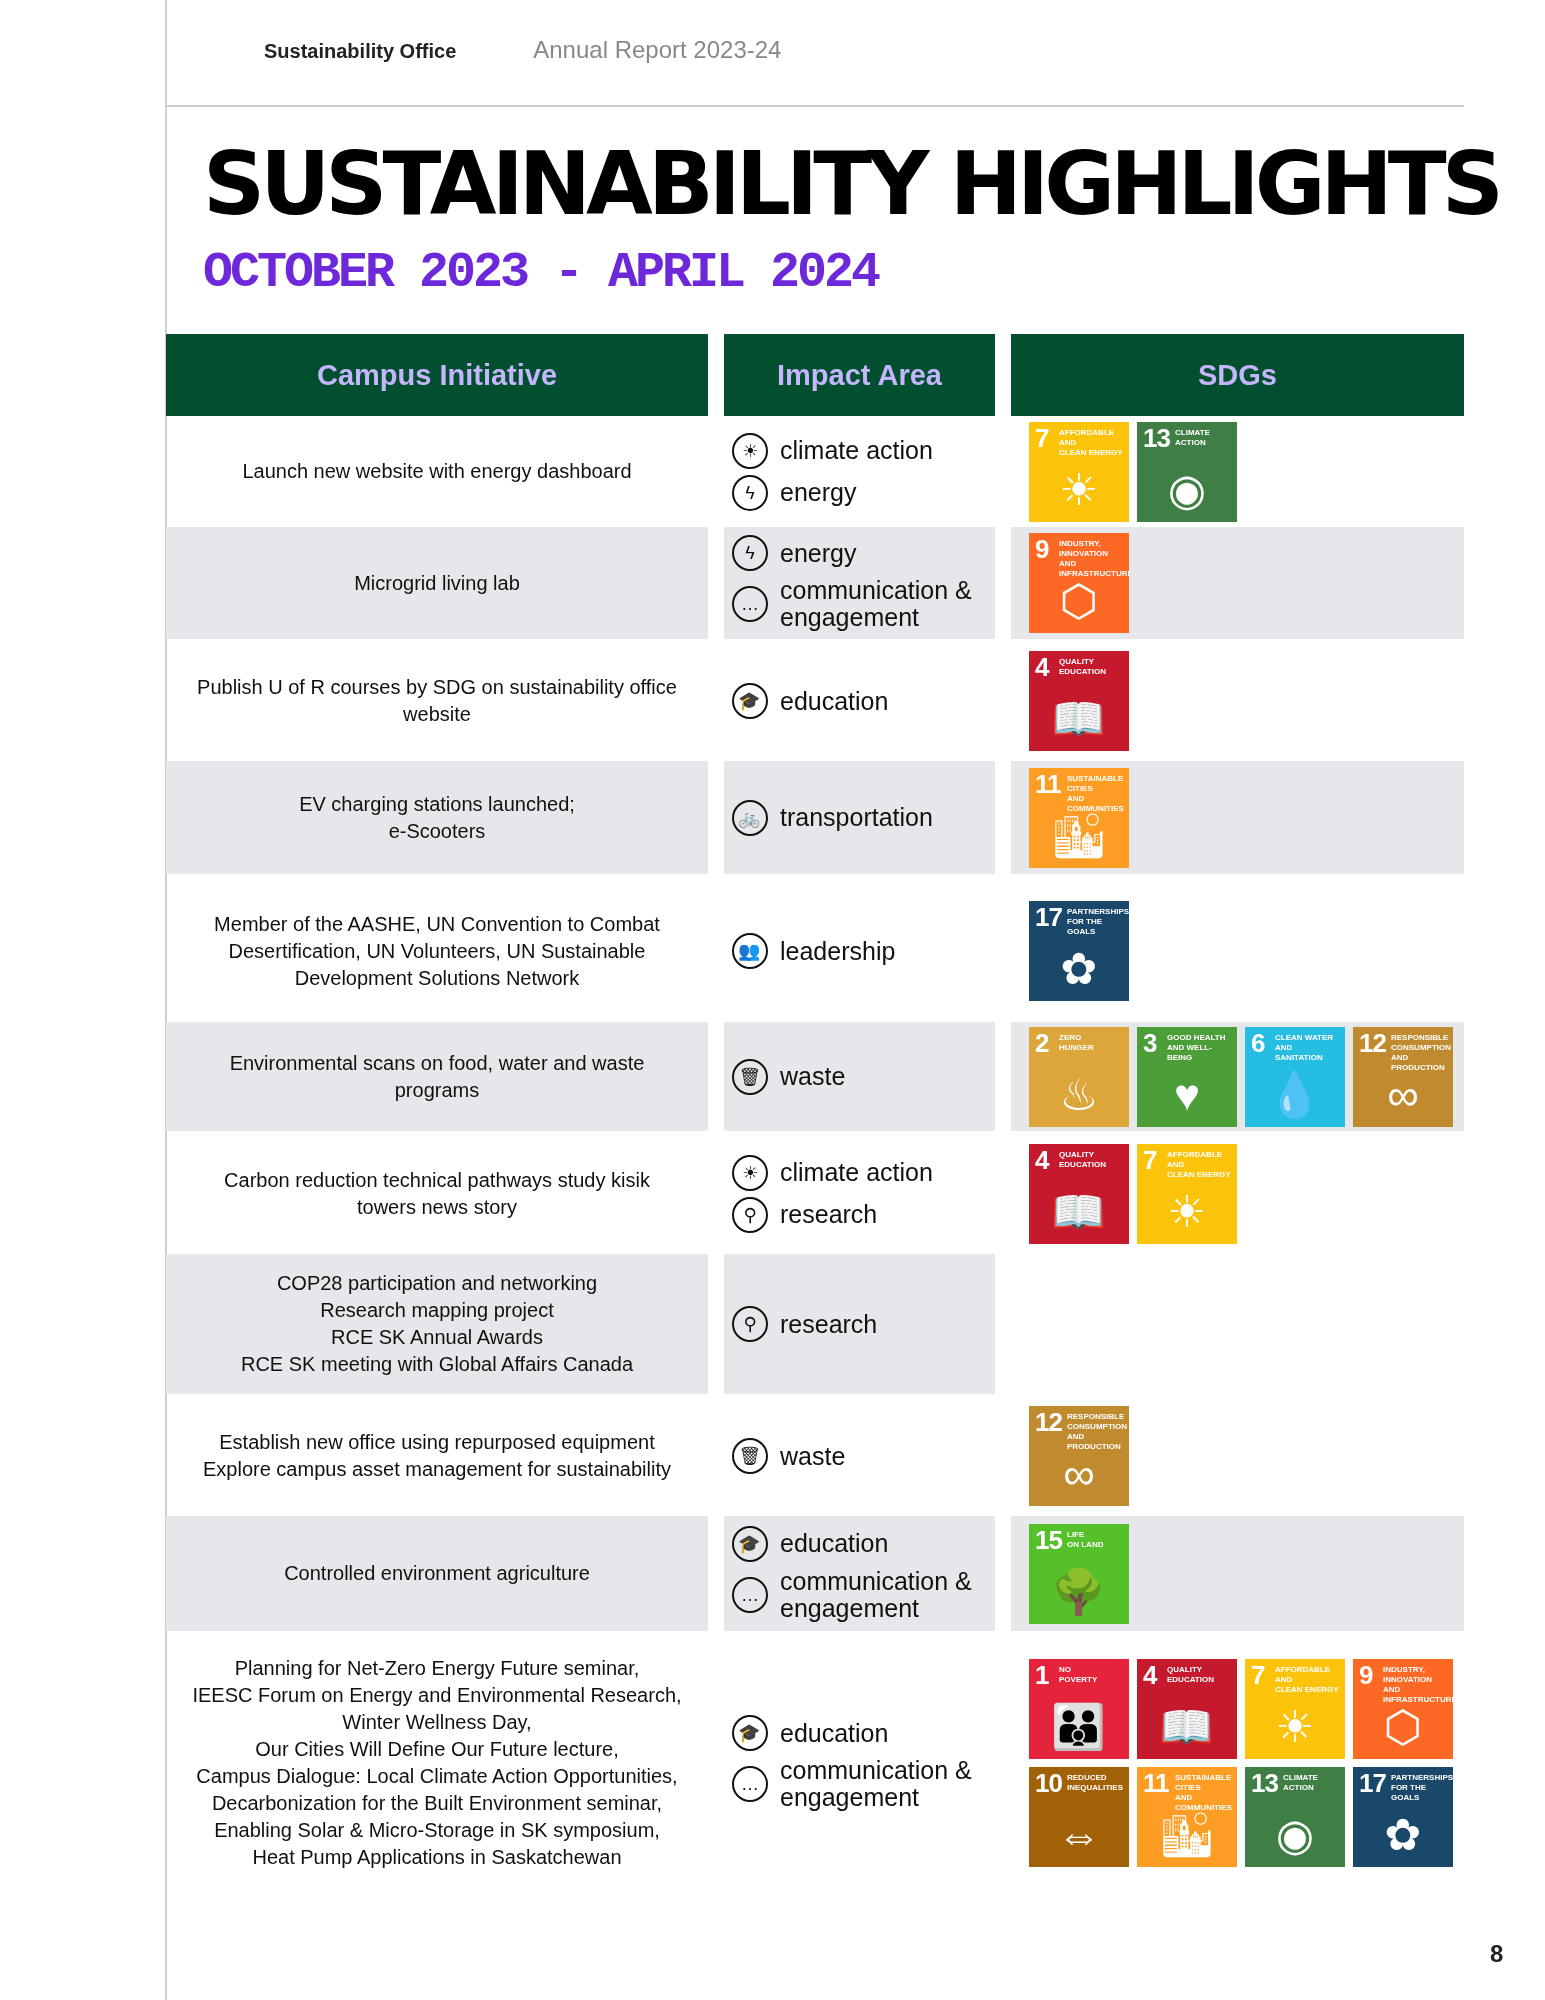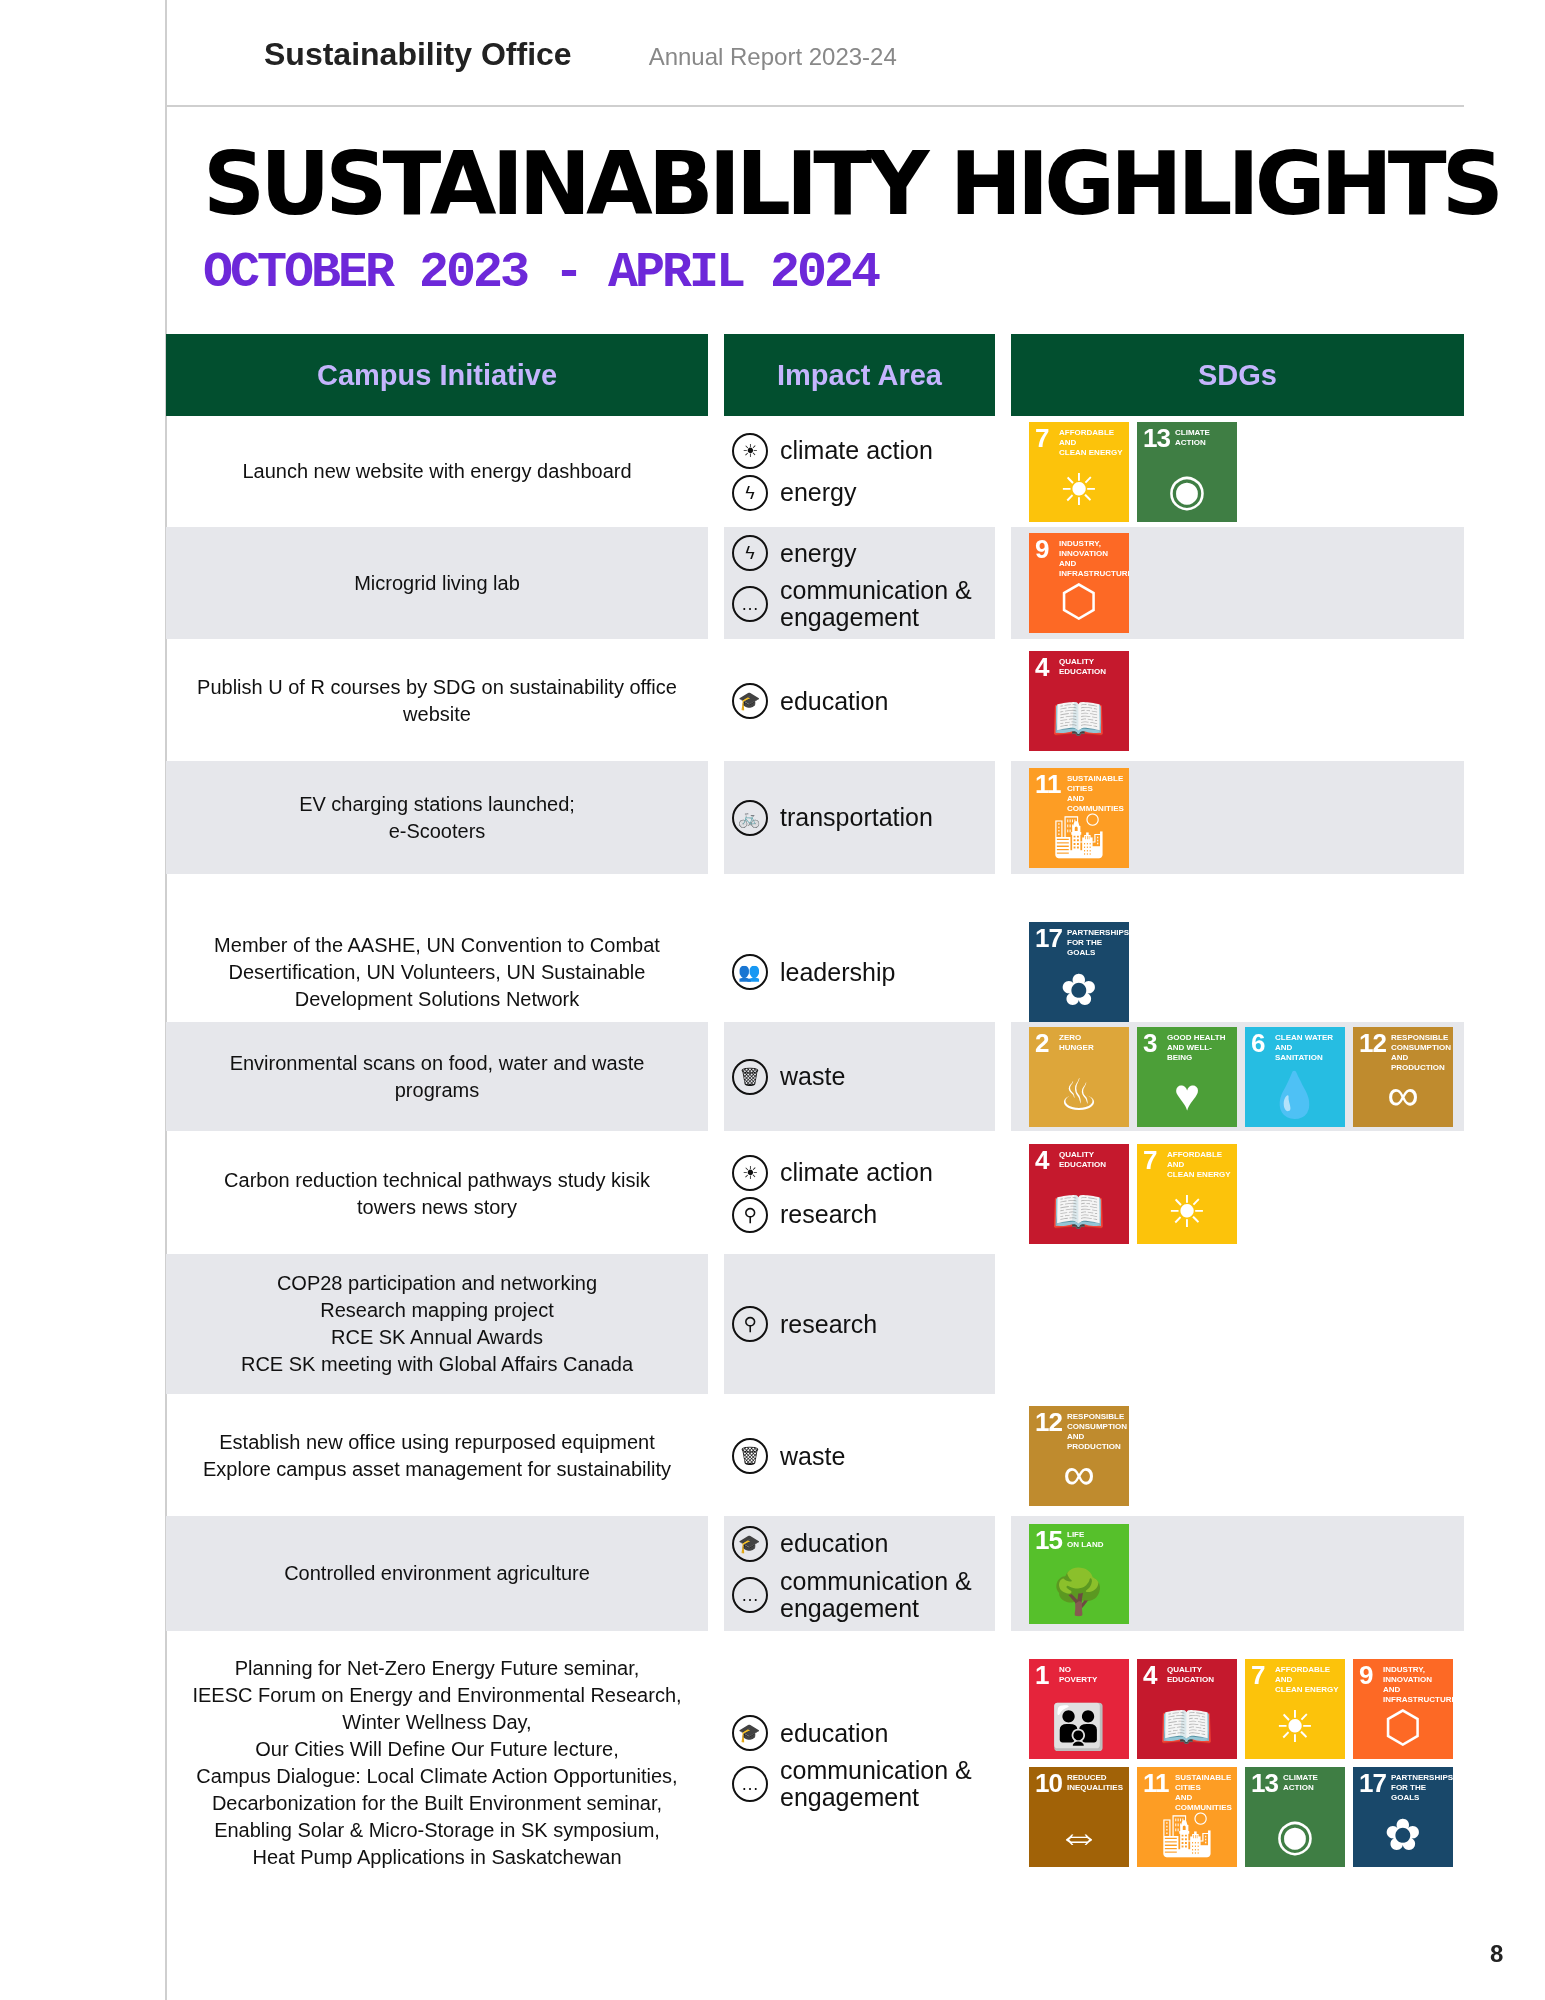--- a/index.html
+++ b/index.html
@@ -3,21 +3,21 @@
 <meta charset="utf-8">
 <style>
   * { box-sizing: border-box; margin: 0; padding: 0; }
   html, body { width: 1545px; height: 2000px; background: #ffffff; overflow: hidden; }
   body { position: relative; font-family: "Liberation Sans", "DejaVu Sans", sans-serif; color: #111; }
 
   .left-rule { position: absolute; left: 165px; top: 0; width: 2px; height: 2000px; background: #cfcfcf; }
   .top-rule { position: absolute; left: 166px; top: 105px; width: 1298px; height: 2px; background: #cfcfcf; }
 
   .running-head { position: absolute; top: 36px; left: 264px; display: flex; gap: 50px; align-items: baseline; }
-  .running-head .org { font-weight: bold; font-size: 32px; color: #222; }
+  .running-head .org { font-weight: bold; font-size: 20px; color: #222; }
   .running-head .report { font-size: 24px; color: #888; margin-left: 27px; }
 
   .title { position: absolute; left: 203px; top: 140px; font-family: "DejaVu Sans", sans-serif; font-weight: bold; font-size: 88px; letter-spacing: -5px; color: #000; white-space: nowrap; line-height: 1; transform: scaleX(0.98); transform-origin: left; }
   .subtitle { position: absolute; left: 203px; top: 248px; font-family: Liberation Mono, monospace; font-weight: bold; font-size: 50px; letter-spacing: -3px; color: #6d28d9; white-space: nowrap; line-height: 1; }
 
   .header-cell { position: absolute; top: 334px; height: 82px; background: #024f2f; color: #c4b5fd; font-weight: bold; font-size: 29px; display: flex; align-items: center; justify-content: center; }
   .h1 { left: 166px; width: 542px; }
   .h2 { left: 724px; width: 271px; }
   .h3 { left: 1011px; width: 453px; }
 
@@ -146,21 +146,21 @@
         <div class="tiles">
           <div class="tile two" style="background: rgb(253, 157, 36);">
             <span class="num">11</span>
             <span class="name">Sustainable Cities
 and Communities</span>
             <span class="glyph">🏙</span>
           </div>
         </div>
       </div>
     </div>
-    <div class="row" style="top: 899px; height: 146px;">
+    <div class="row" style="top: 878px; height: 146px;">
       <div class="cell c1">Member of the AASHE, UN Convention to Combat
 Desertification, UN Volunteers, UN Sustainable
 Development Solutions Network</div>
       <div class="cell c2">
         <div class="impact">
           <span class="ico">👥</span>
           <span class="lbl">leadership</span>
         </div>
       </div>
       <div class="cell c3">

